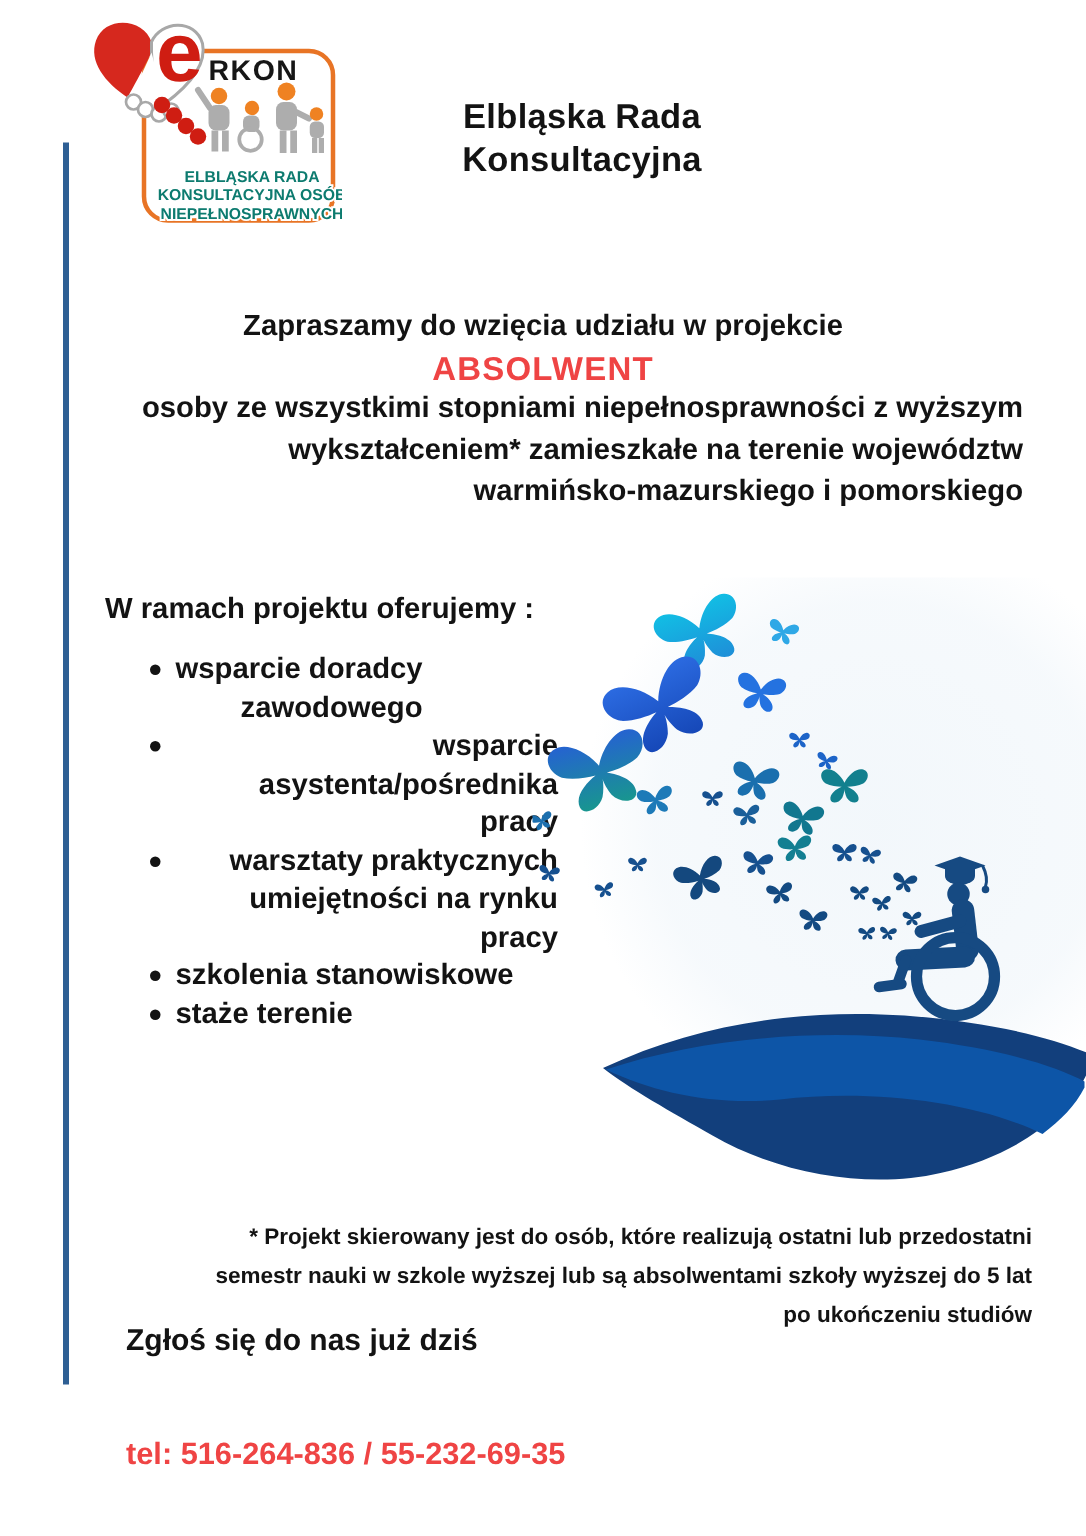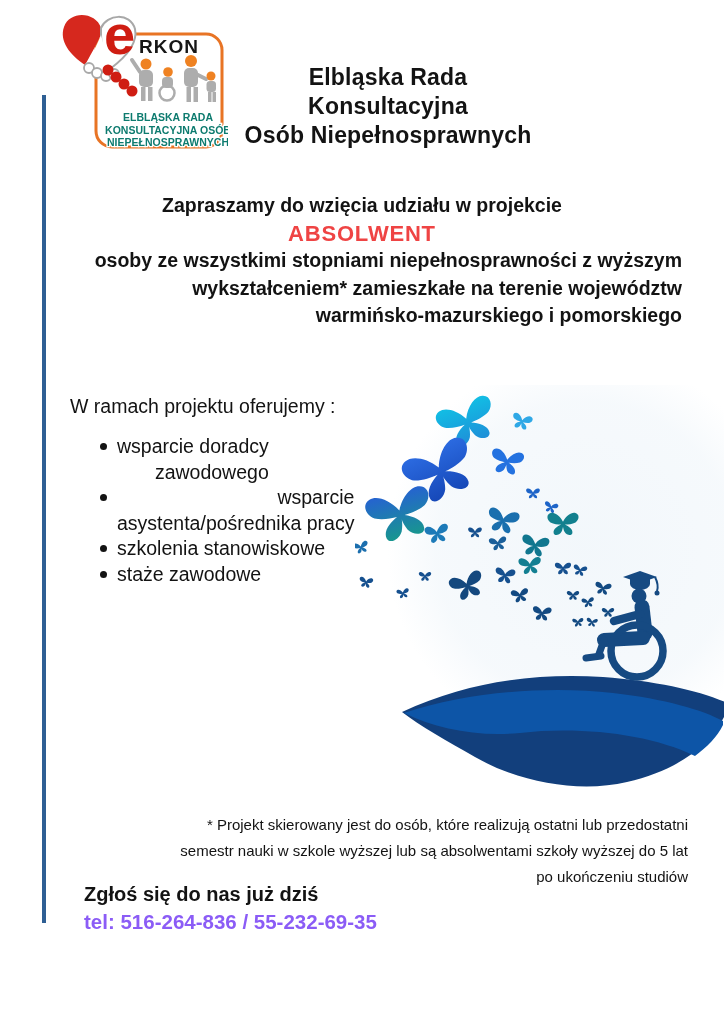--- a/index.html
+++ b/index.html
@@ -9,36 +9,36 @@
     font-family:"Liberation Sans", sans-serif;
   }
   .pre { white-space:pre-line;text-align:right; }
   .vline { position:absolute; left:42px; top:95px; width:4px; height:828px; background:#2e5f94; }
   .logo { position:absolute; left:56px; top:6px; width:172px; height:146px; }
   .org-title {
     position:absolute; left:238px; top:63px; width:300px; text-align:center;
     font-size:23px; font-weight:bold; line-height:29px; letter-spacing:0.2px;
   }
   .intro {
-    position:absolute; left:42px; top:192px; width:640px; text-align:center;
+    position:absolute; left:42px; top:204px; width:640px; text-align:center;
     font-weight:bold; font-size:19.5px; line-height:27.5px;
   }
   .project { color:#ef4444; font-size:22px; letter-spacing:0.8px; }
-  .offer { position:absolute; left:70px; top:395px; width:318px; font-weight:normal; }
+  .offer { position:absolute; left:70px; top:395px; width:318px; font-weight:bold; }
   .offer-heading { font-size:19.5px; margin:0 0 5px 0; }
   .offer-list { list-style:none; margin:16px; padding:0; font-size:19.5px; line-height:25.5px; }
   .offer-list li { display:flex; align-items:flex-start; }
   .dot { flex:0 0 auto; width:7px; height:7px; border-radius:50%; background:#131313; margin:9px 10px 0 14px; }
   .art { position:absolute; left:355px; top:385px; width:370px; height:410px; }
   .footnote {
     position:absolute; left:84px; top:812px; width:604px;
-    font-weight:normal; font-size:15px; line-height:26px;
+    font-weight:bold; font-size:15px; line-height:26px;
   }
   .contact { position:absolute; left:84px; top:880px; font-weight:bold; font-size:20px; line-height:28px; }
-  .contact .blue { color:#8b5cf6; font-size:20.5px; }
+  .contact .blue { color:#ef4444; font-size:20.5px;margin-top:48px; }
   svg text { font-family:"Liberation Sans", sans-serif; }
 </style>
 </head>
 <body>
 
 <div class="page">
 
   <div class="vline"></div>
 
   <svg class="logo" viewBox="0 0 172 146">
@@ -84,21 +84,20 @@
     <g font-size="10.5" font-weight="bold" fill="#0d7b6f" text-anchor="middle" stroke="#ffffff" stroke-width="2.5" paint-order="stroke">
       <text x="112" y="115">ELBLĄSKA RADA</text>
       <text x="112" y="127.5">KONSULTACYJNA OSÓB</text>
       <text x="112" y="140">NIEPEŁNOSPRAWNYCH</text>
     </g>
   </svg>
 
   <div class="org-title">
     <div>Elbląska Rada</div>
     <div>Konsultacyjna</div>
-    <div>Osób Niepełnosprawnych</div>
   </div>
 
   <div class="intro">
     <div>Zapraszamy do wzięcia udziału w projekcie</div>
     <div class="project">ABSOLWENT</div>
     <div class="pre">osoby ze wszystkimi stopniami niepełnosprawności z wyższym
 wykształceniem* zamieszkałe na terenie województw
 warmińsko-mazurskiego i pomorskiego</div>
   </div>
 
@@ -110,25 +109,30 @@
           <span class="pre">wsparcie doradcy
 zawodowego</span>
         </li>
       <li>
           <span class="dot"></span>
           <span class="pre">wsparcie
 asystenta/pośrednika pracy</span>
         </li>
       <li>
           <span class="dot"></span>
+          <span class="pre">warsztaty praktycznych
+umiejętności na rynku pracy</span>
+        </li>
+      <li>
+          <span class="dot"></span>
           <span class="pre">szkolenia stanowiskowe</span>
         </li>
       <li>
           <span class="dot"></span>
-          <span class="pre">staże zawodowe</span>
+          <span class="pre">staże terenie</span>
         </li>
     </ul>
   </div>
 
   <svg class="art" viewBox="0 0 370 410">
     <defs>
       <path id="bf" d="M0,-1 C-2.5,-6 -7,-9 -10,-8 C-13.5,-7 -13,-2.5 -10,-0.5 C-7.5,0.8 -4,1.2 -1.5,1.2 C-4.5,2.5 -8,5 -7.5,8 C-7,10.5 -3,10 -1.2,7 C-0.5,5.5 0,3.5 0,2.5 C0,3.5 0.5,5.5 1.2,7 C3,10 7,10.5 7.5,8 C8,5 4.5,2.5 1.5,1.2 C4,1.2 7.5,0.8 10,-0.5 C13,-2.5 13.5,-7 10,-8 C7,-9 2.5,-6 0,-1 Z"></path>
       <linearGradient id="bfcyan" x1="0" y1="0" x2="0" y2="1">
         <stop offset="0" stop-color="#12bde4"></stop>
           <stop offset="1" stop-color="#1e8fd8"></stop>

